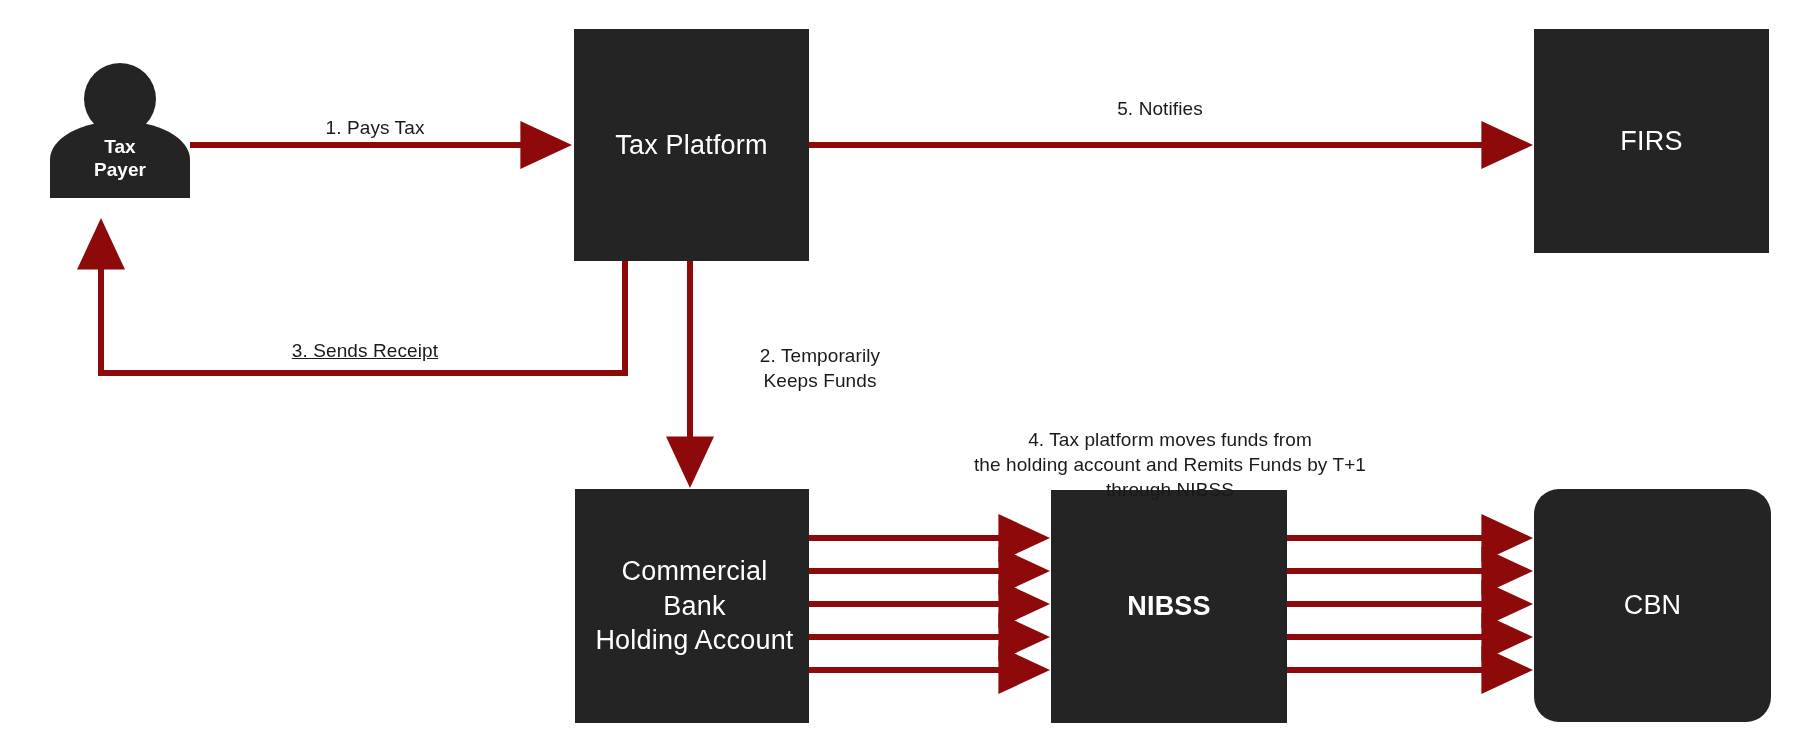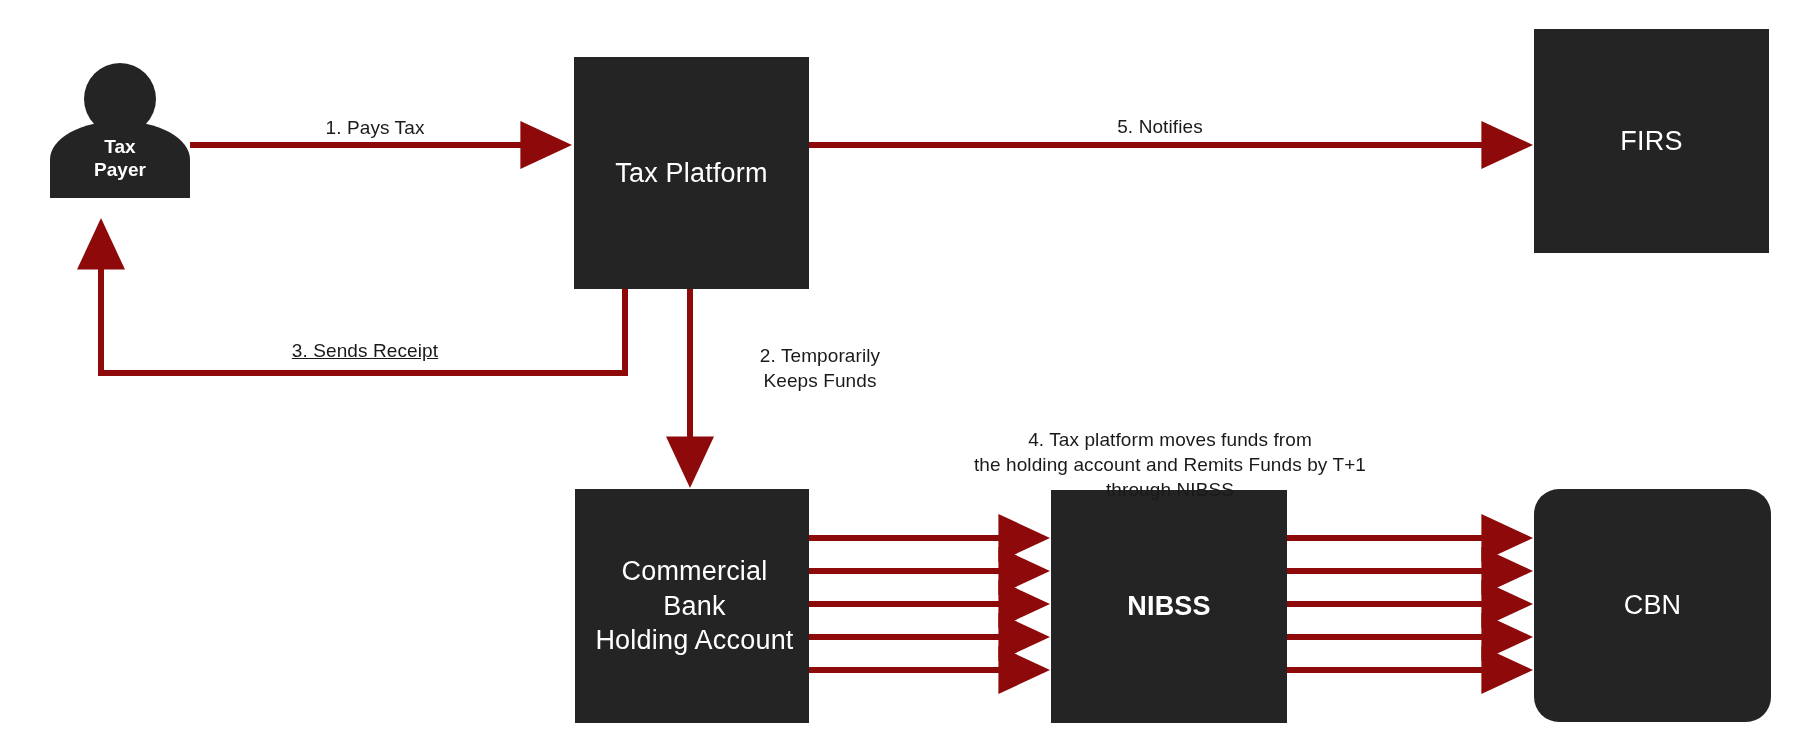--- a/index.html
+++ b/index.html
@@ -75,21 +75,21 @@
     </g>
   </svg>
 
   <div class="person" style="left:50px;top:63px;width:140px;height:135px;font-weight:bold;">
     <div class="head" style="left:34px;top:0px;width:72px;height:72px;"></div>
     <div class="body" style="left:0px;top:58px;width:140px;height:77px;"></div>
     <div class="plabel" style="left:0;top:72px;">Tax
 Payer</div>
   </div>
 
-  <div class="node" style="left:574px;top:29px;width:235px;height:232px;margin-top:28px;">
+  <div class="node" style="left:574px;top:29px;width:235px;height:232px;">
     <span class="nlabel">Tax Platform</span>
   </div>
 
   <div class="node" style="left:1534px;top:29px;width:235px;height:224px;">
     <span class="nlabel">FIRS</span>
   </div>
 
   <div class="node" style="left:575px;top:489px;width:234px;height:234px;padding-left:13px;">
     <span class="nlabel">Commercial
 Bank
@@ -108,15 +108,15 @@
 
   <div class="edge-label" style="left:705px;top:343px;width:230px;text-align:center;">2. Temporarily
 Keeps Funds</div>
 
   <div class="edge-label" style="left:200px;top:338px;width:330px;text-align:center;text-decoration:underline;">3. Sends Receipt</div>
 
   <div class="edge-label" style="left:885px;top:427px;width:570px;">4. Tax platform moves funds from
 the holding account and Remits Funds by T+1
 through NIBSS</div>
 
-  <div class="edge-label" style="left:1030px;top:114px;width:260px;">5. Notifies</div>
+  <div class="edge-label" style="left:1030px;top:96px;width:260px;">5. Notifies</div>
 
 </div>
 
 </body></html>

